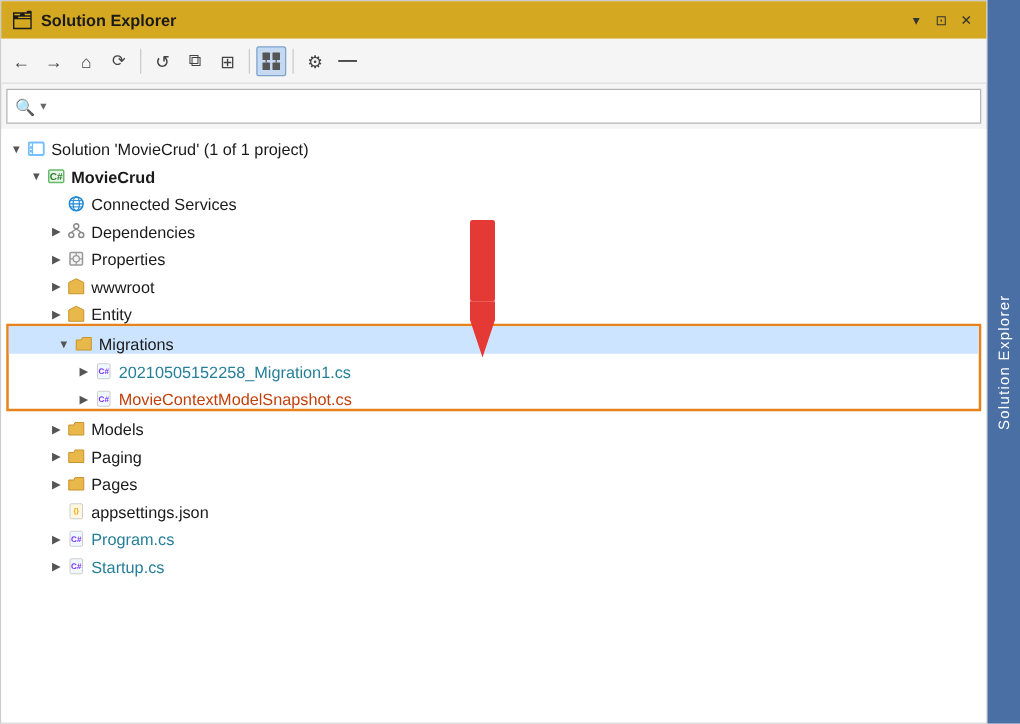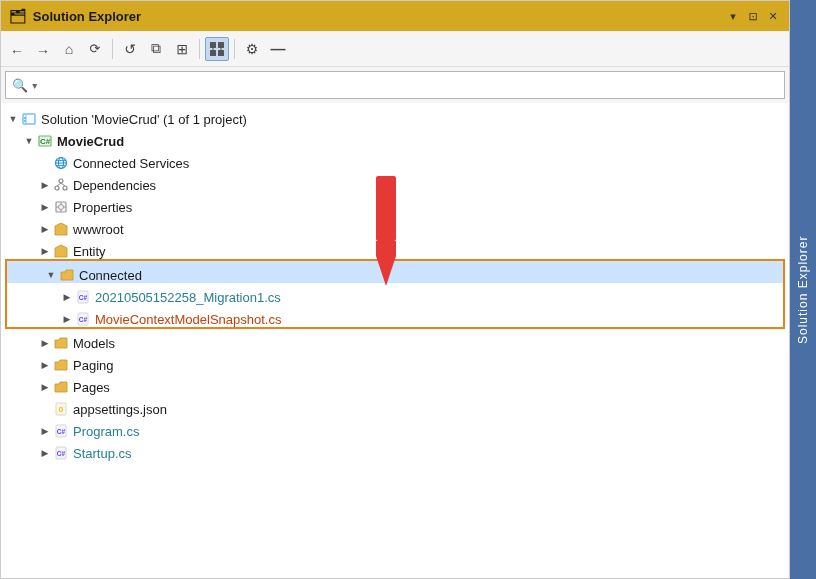--- a/index.html
+++ b/index.html
@@ -348,21 +348,21 @@
 
     <div class="migrations-group">
 
       <div class="tree-item highlighted indent-2" style="padding-left:36px; border-left:none;">
         <div class="expand-btn expanded"></div>
         <div class="item-icon">
           <svg width="14" height="14" viewBox="0 0 14 14">
             <path d="M1 4 L5 4 L6 2 L13 2 L13 12 L1 12 Z" fill="#e8b84b" stroke="#c8932a" stroke-width="0.8"></path>
           </svg>
         </div>
-        <span class="item-text">Connected</span>
+        <span class="item-text">Migrations</span>
       </div>
 
       <div class="tree-item indent-3" style="padding-left:52px;">
         <div class="expand-btn collapsed"></div>
         <div class="item-icon">
           <svg width="14" height="14" viewBox="0 0 14 14">
             <rect x="2" y="1" width="10" height="12" fill="#f0f8ff" stroke="#ccc" stroke-width="0.8" rx="1"></rect>
             <text x="7" y="9.5" font-size="6.5" text-anchor="middle" fill="#7b2fff" font-weight="bold">C#</text>
           </svg>
         </div>

